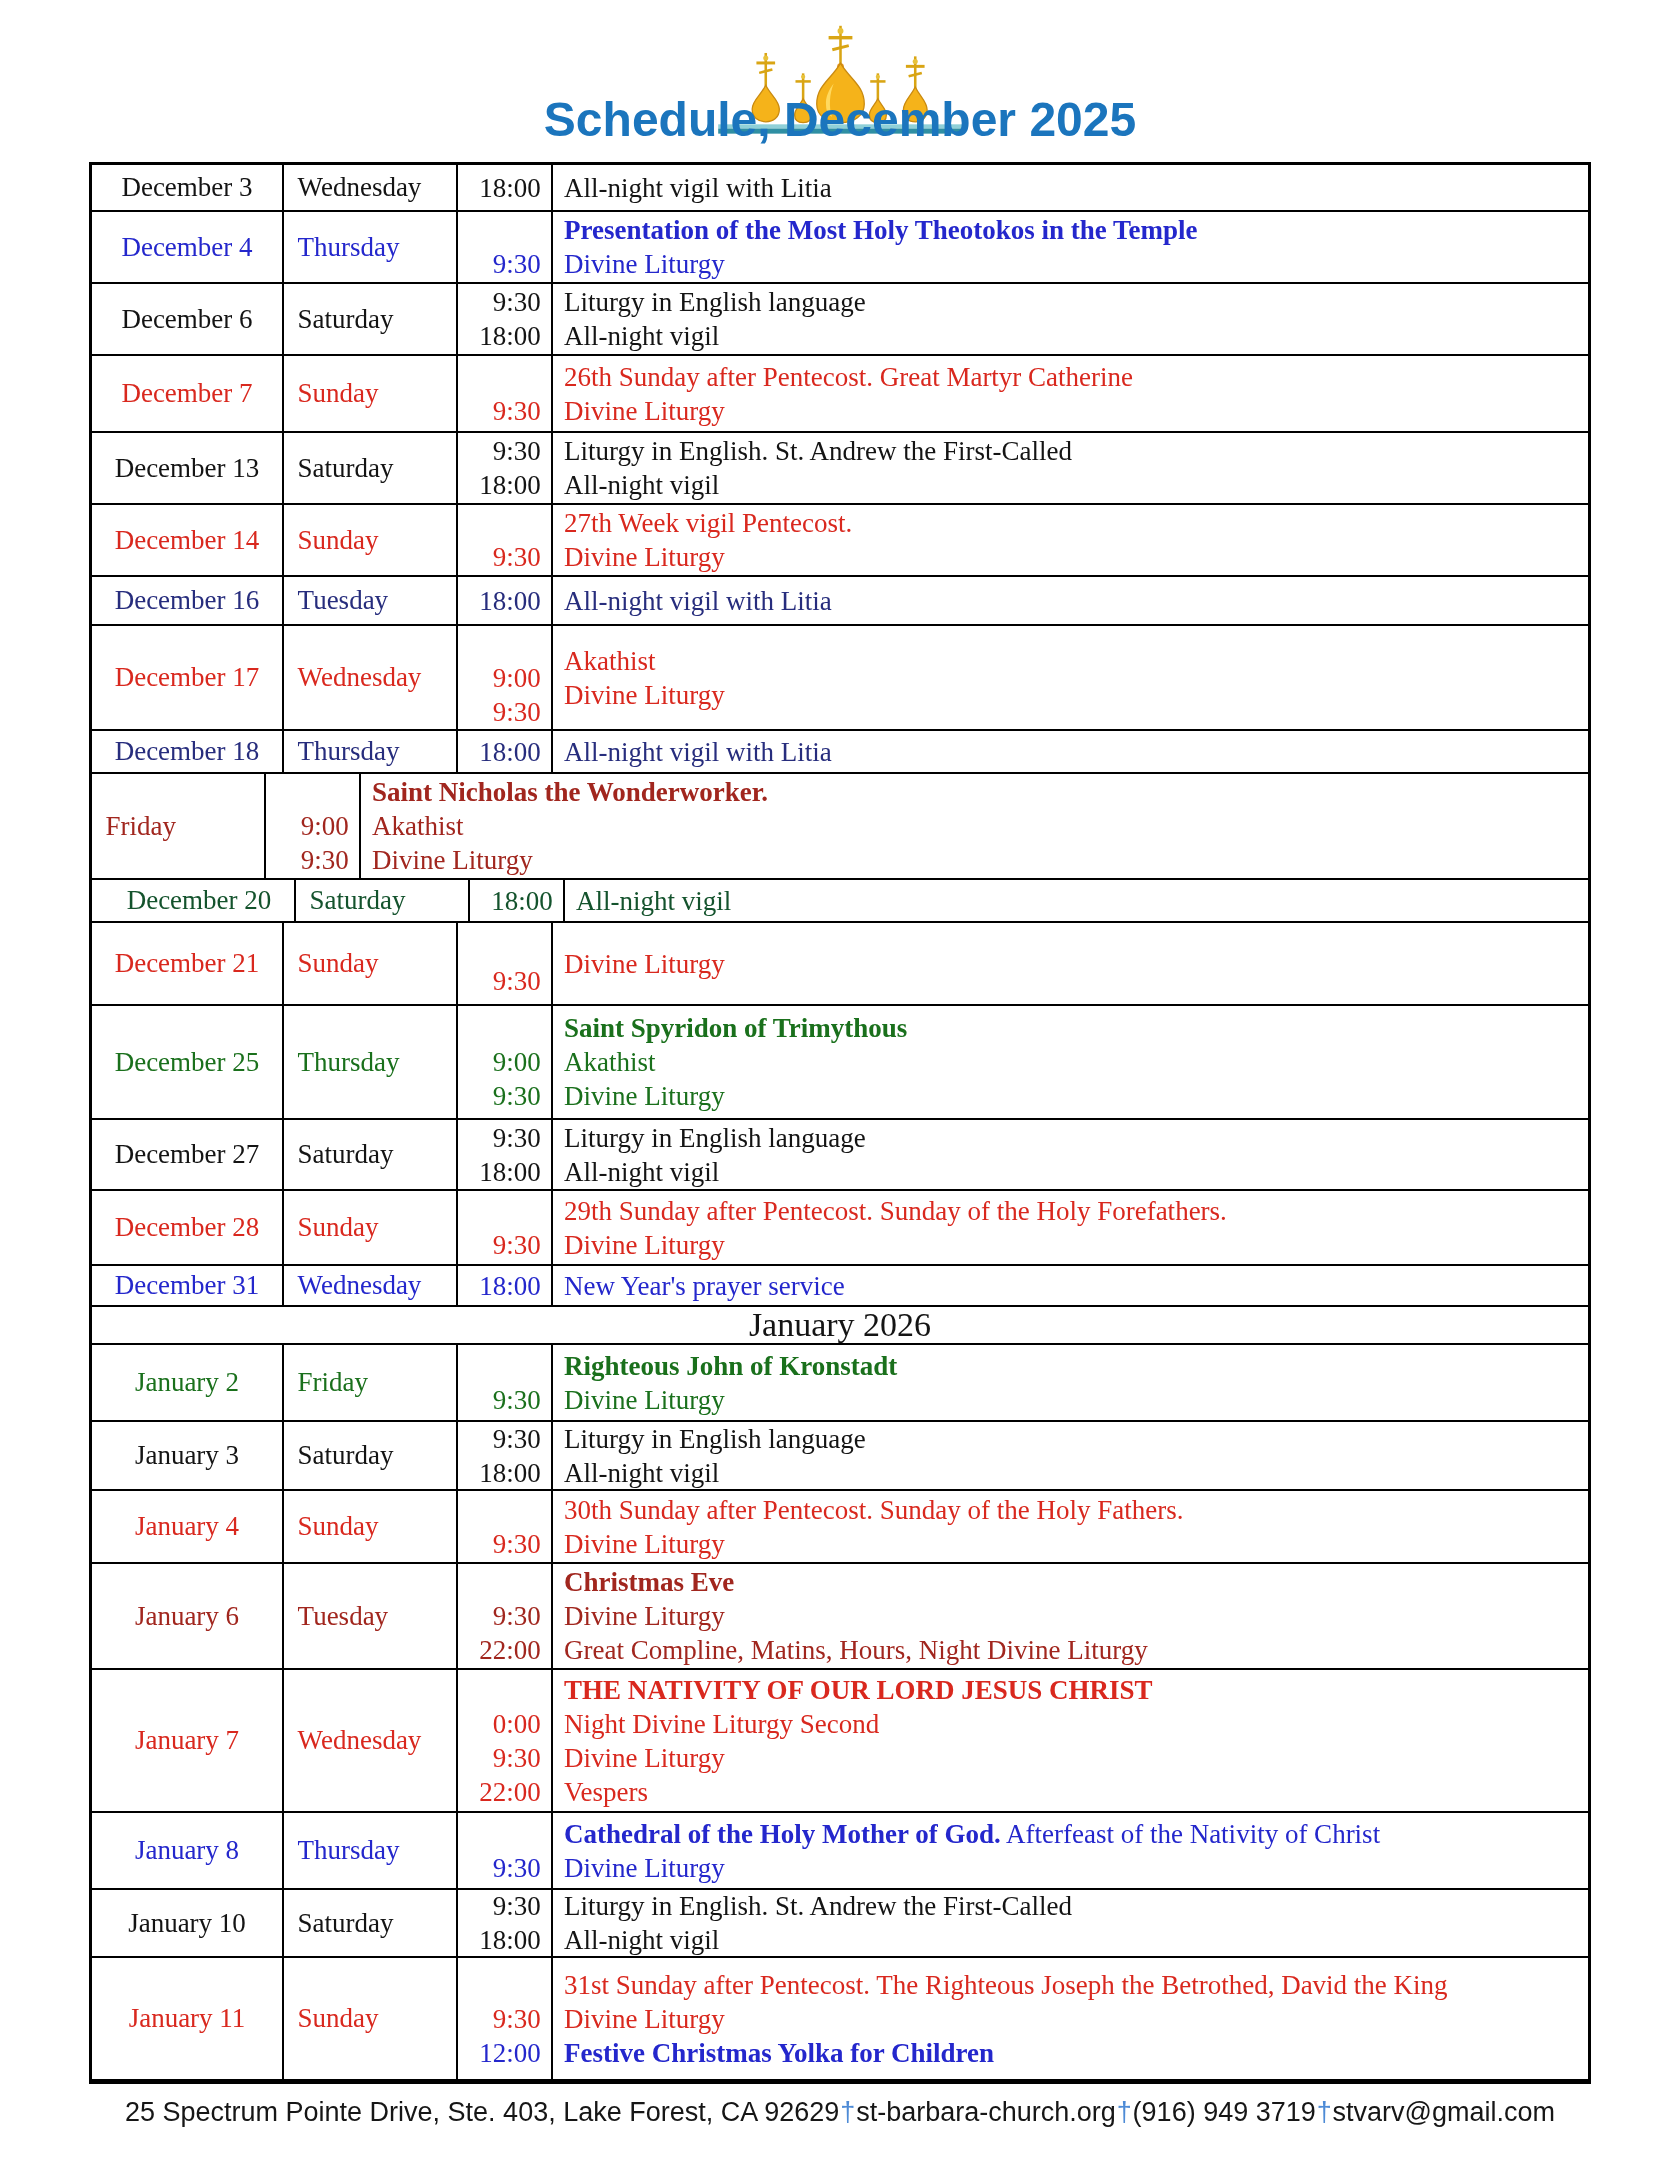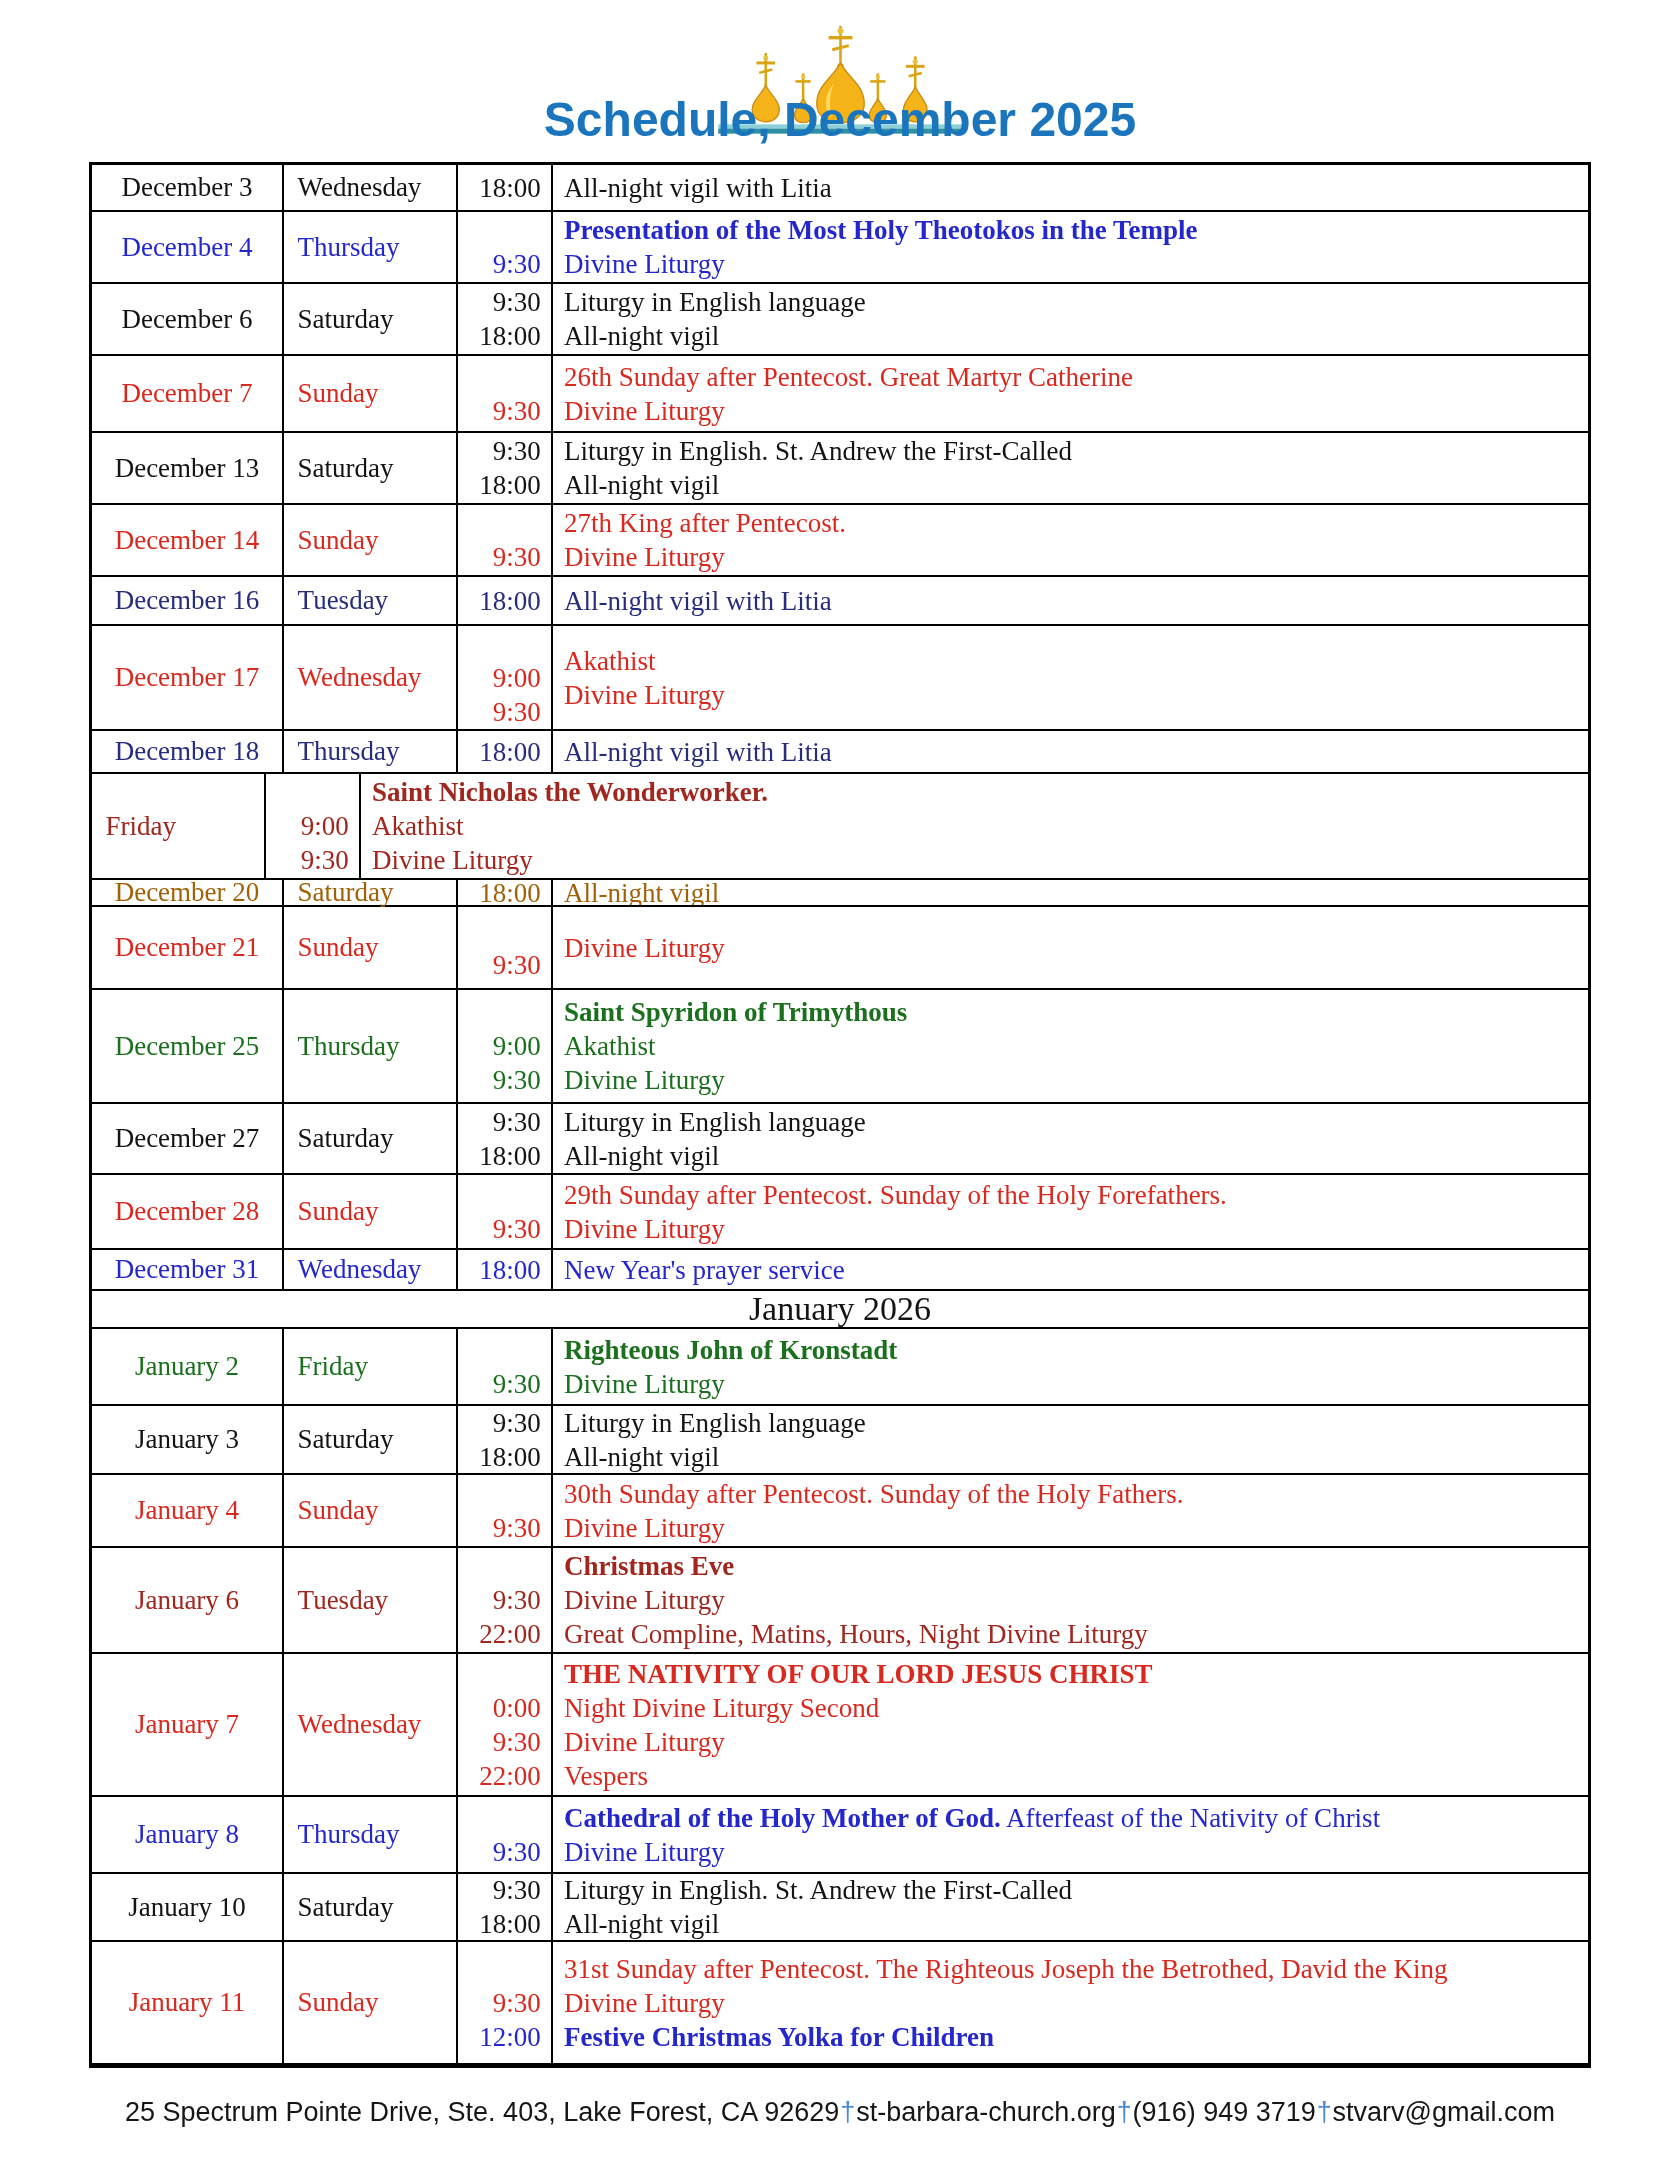--- a/index.html
+++ b/index.html
@@ -167,21 +167,21 @@
         </div>
       </div>
       <div class="t-row" style="height: 72px; color: rgb(217, 40, 30);">
         <div class="cell cell-date">December 14</div>
         <div class="cell cell-day">Sunday</div>
         <div class="cell cell-time">
           <div class="line">&nbsp;</div>
           <div class="line">9:30</div>
         </div>
         <div class="cell cell-desc">
-          <div class="line"><span>27th King after Pentecost.</span></div>
+          <div class="line"><span>27th Week vigil Pentecost.</span></div>
           <div class="line"><span>Divine Liturgy</span></div>
         </div>
       </div>
       <div class="t-row" style="height: 49px; color: rgb(39, 45, 125);">
         <div class="cell cell-date">December 16</div>
         <div class="cell cell-day">Tuesday</div>
         <div class="cell cell-time">
           <div class="line">18:00</div>
         </div>
         <div class="cell cell-desc">
@@ -217,21 +217,21 @@
           <div class="line">&nbsp;</div>
           <div class="line">9:00</div>
           <div class="line">9:30</div>
         </div>
         <div class="cell cell-desc">
           <div class="line"><span class="bold">Saint Nicholas the Wonderworker.</span></div>
           <div class="line"><span>Akathist</span></div>
           <div class="line"><span>Divine Liturgy</span></div>
         </div>
       </div>
-      <div class="t-row" style="height: 27px; color: #a16207;">
+      <div class="t-row" style="height: 43px; color: #14532d; padding-left: 12px;">
         <div class="cell cell-date">December 20</div>
         <div class="cell cell-day">Saturday</div>
         <div class="cell cell-time">
           <div class="line">18:00</div>
         </div>
         <div class="cell cell-desc">
           <div class="line"><span>All-night vigil</span></div>
         </div>
       </div>
       <div class="t-row" style="height: 83px; color: rgb(217, 40, 30);">

